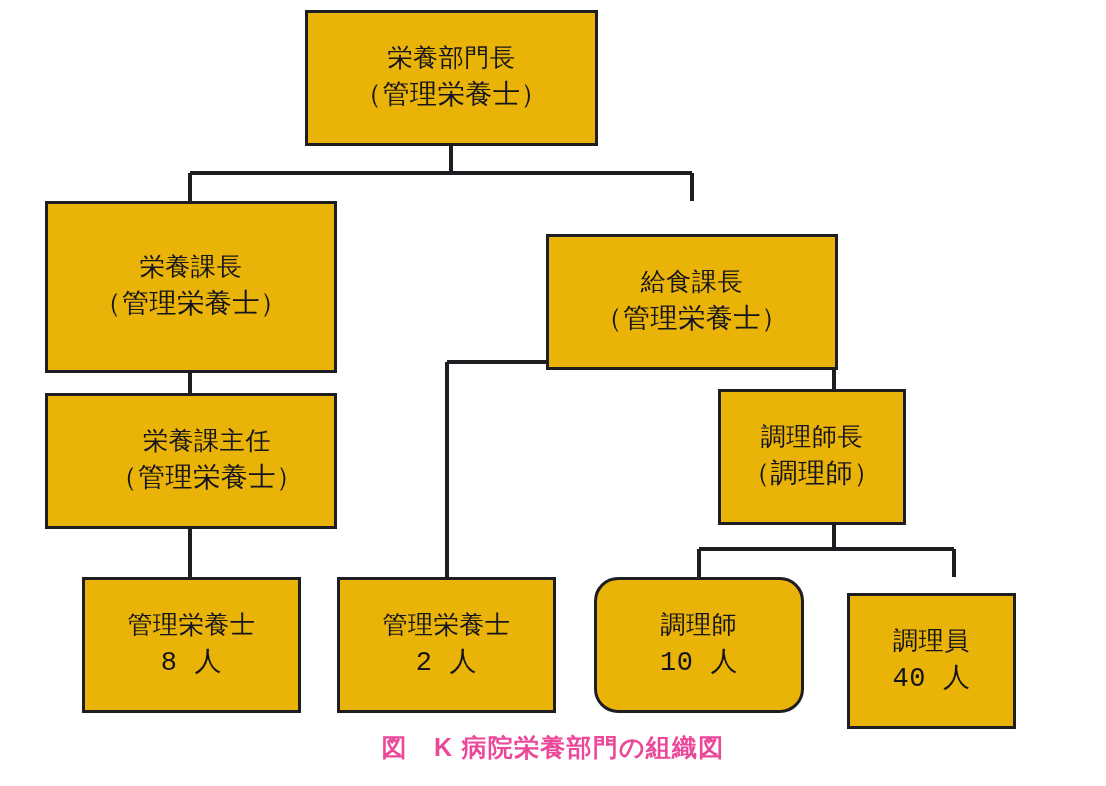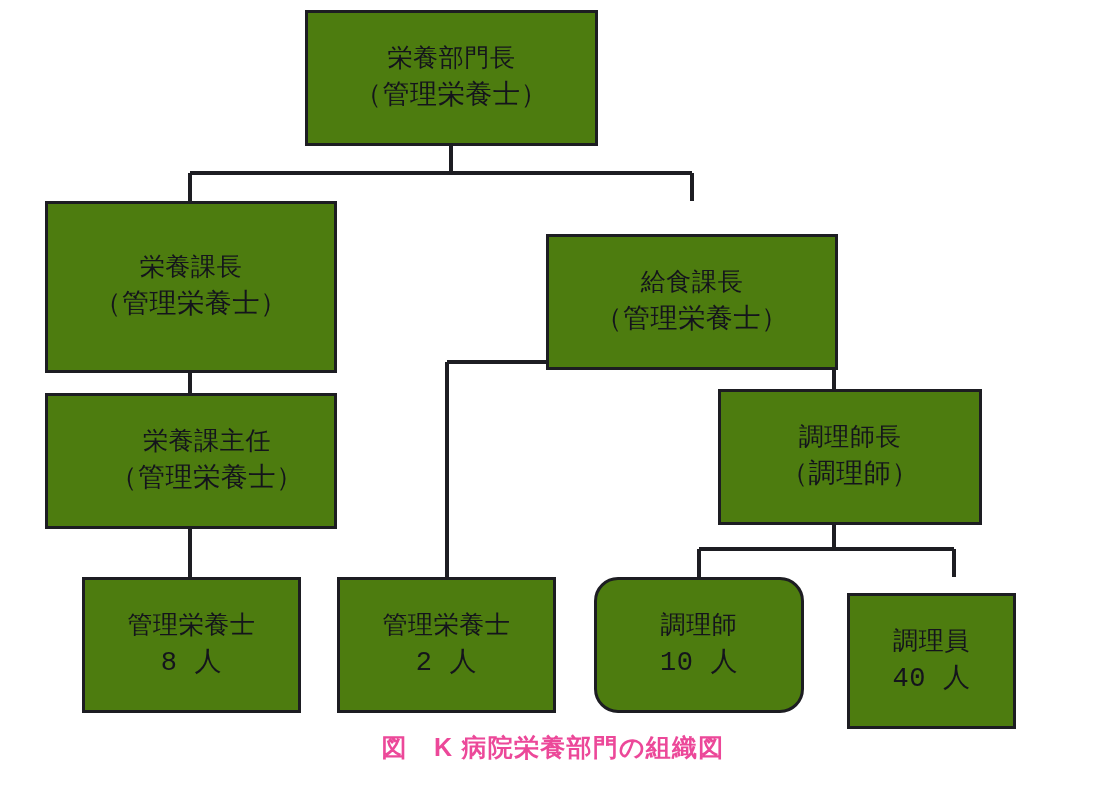--- a/index.html
+++ b/index.html
@@ -29,21 +29,21 @@
     width: 1106px;
     height: 786px;
     pointer-events: none;
   }
 
   
   .node {
     position: absolute;
     box-sizing: border-box;
     border: 3px solid #1d1d22;
-    background: #4d7c0f;
+    background: #eab308;
     display: flex;
     flex-direction: column;
     align-items: center;
     justify-content: center;
     text-align: center;
     line-height: 1.38;
     letter-spacing: 0.04em;
     color: #14141c;
   }
   .node .line1 {
@@ -59,21 +59,21 @@
 
   
   #node-director      { left: 305px; top: 10px;  width: 293px; height: 136px; }
 
   
   #node-nutrition-chief { left: 45px;  top: 201px; width: 292px; height: 172px; }
   #node-meal-chief      { left: 546px; top: 201px; width: 292px; height: 136px; margin-top: 33px; }
 
   
   #node-nutrition-lead  { left: 45px;  top: 393px; width: 292px; height: 136px; padding-left: 32px; }
-  #node-chef-lead       { left: 718px; top: 389px; width: 264px; height: 136px; }
+  #node-chef-lead       { left: 718px; top: 389px; width: 188px; height: 136px; }
 
   
   #node-rd-8    { left: 82px;  top: 577px; width: 219px; height: 136px; }
   #node-rd-2    { left: 337px; top: 577px; width: 219px; height: 136px; }
   #node-chef-10 { left: 594px; top: 577px; width: 210px; height: 136px; border-radius: 24px; }
   #node-cook-40 { left: 847px; top: 593px; width: 169px; height: 136px; justify-content: center; }
 
   
   #figure-caption {
     position: absolute;

